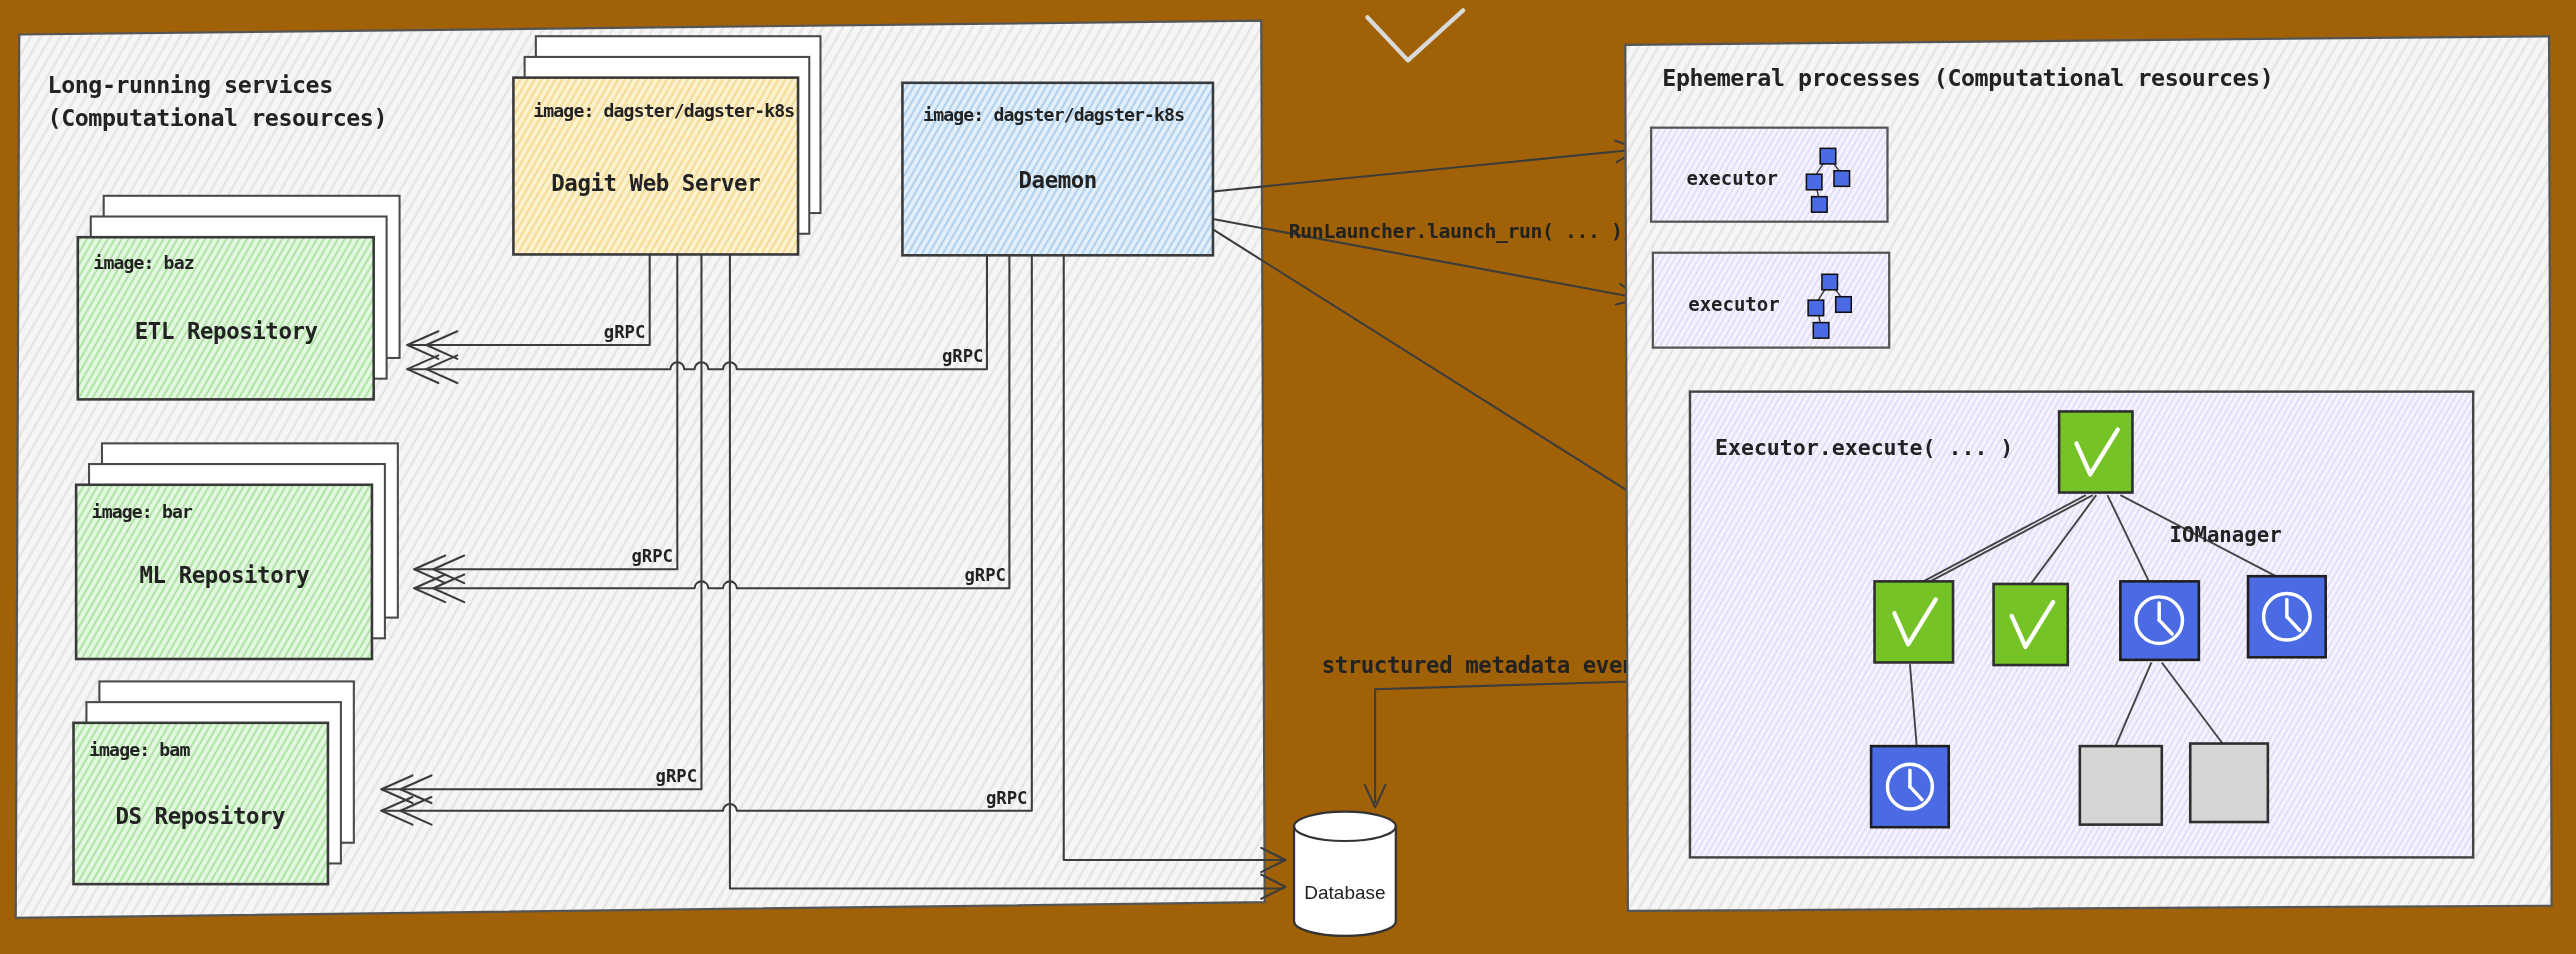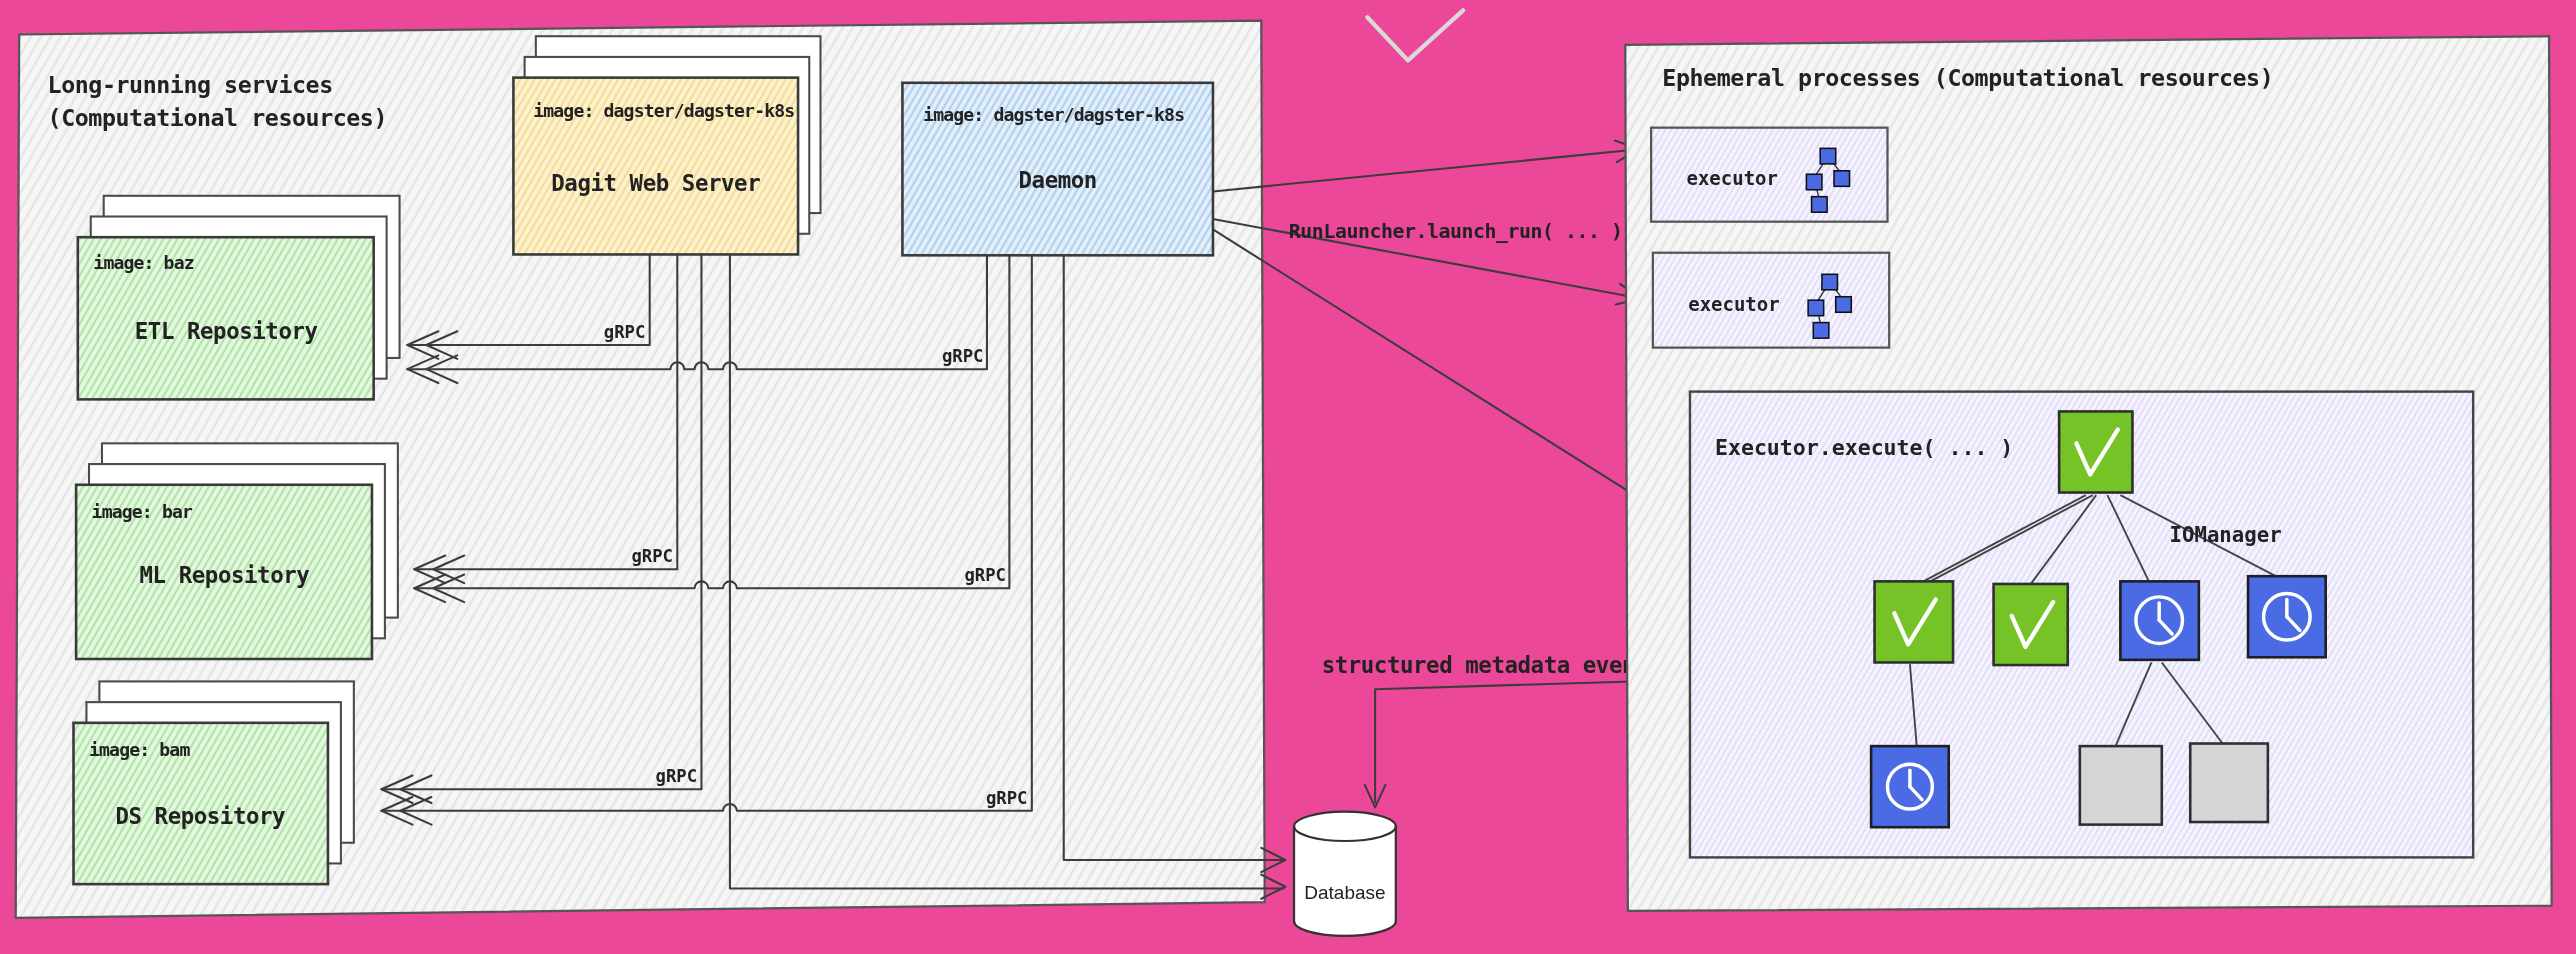--- a/index.html
+++ b/index.html
@@ -1,16 +1,16 @@
 <!DOCTYPE html>
 <html style="font-size:14px"><head>
 <meta charset="utf-8">
 <style>
   html,body{margin:0;padding:0;background:#ffffff;}
-  .stage{position:relative;width:2576px;height:954px;background:#ec4899;overflow:hidden;}
+  .stage{position:relative;width:2576px;height:954px;background:#a16207;overflow:hidden;}
   svg{position:absolute;left:0;top:0;}
   text{font-family:"DejaVu Sans Mono","Liberation Mono",monospace;fill:#222222;}
   .t-title{font-size:27px;font-weight:bold;letter-spacing:-0.5px;}
   .t-header{font-size:21px;font-weight:bold;letter-spacing:-1px;}
   .t-boxlabel{font-size:26px;font-weight:bold;letter-spacing:-0.5px;}
   .t-grpc{font-size:20px;font-weight:bold;}
   .t-run{font-size:23px;font-weight:bold;letter-spacing:-0.5px;}
   .t-meta{font-size:26px;font-weight:bold;letter-spacing:-0.5px;}
   .t-exec-title{font-size:25px;font-weight:bold;}
   .t-io{font-size:24px;font-weight:bold;}

